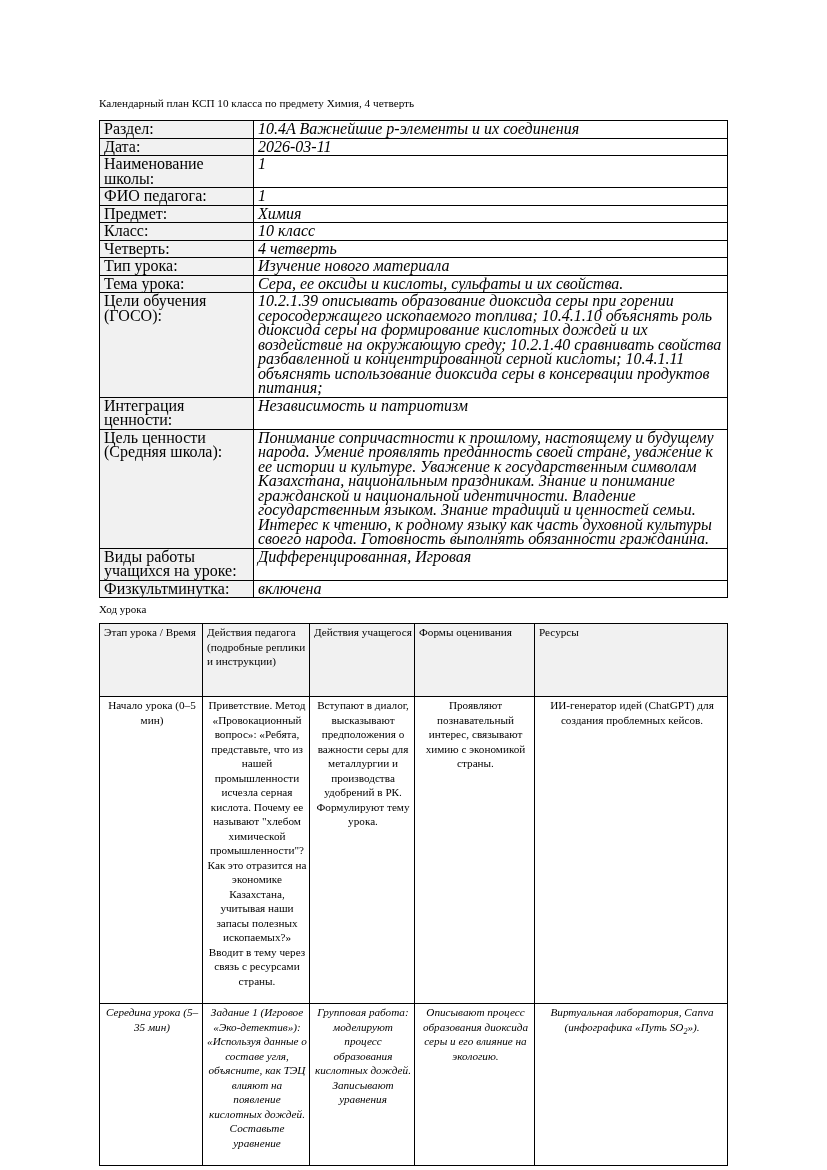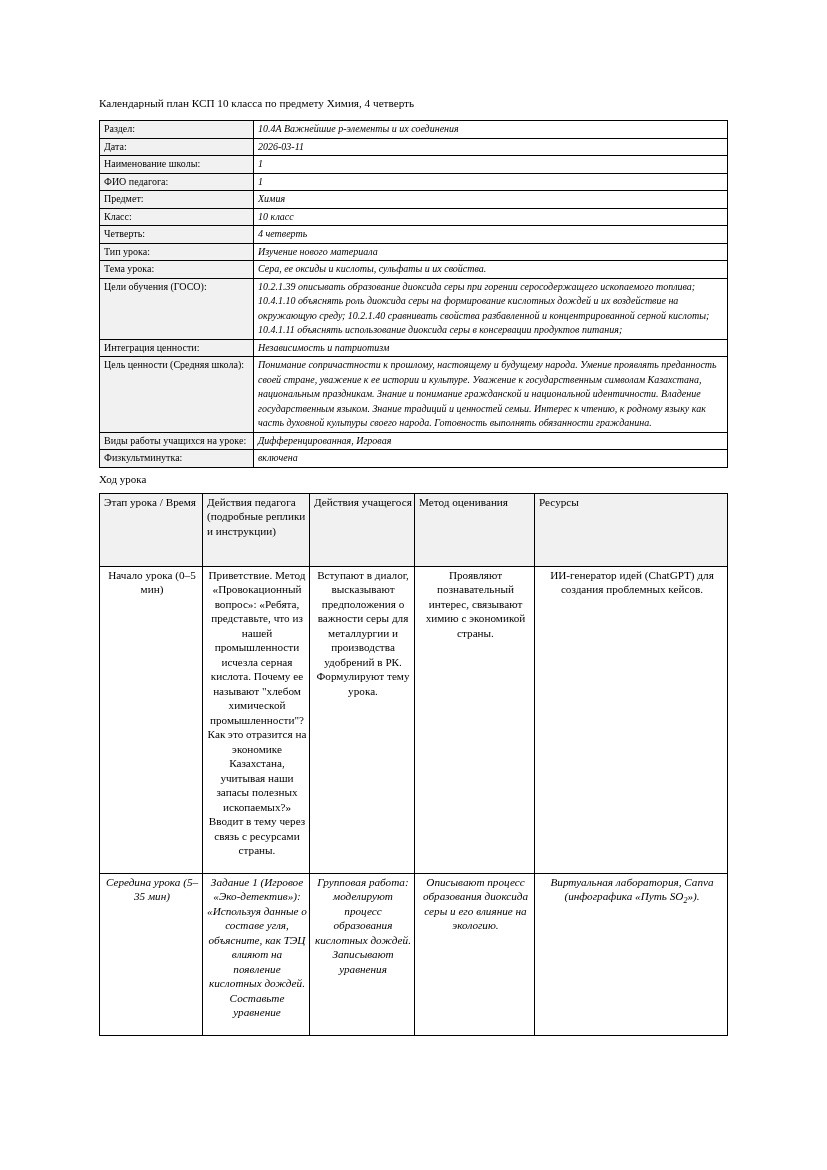--- a/index.html
+++ b/index.html
@@ -41,21 +41,21 @@
     line-height: 15px;
     margin: 4px 0 6px 0;
   }
   table {
     border-collapse: collapse;
     width: 628px;
     table-layout: fixed;
   }
   table.info-table td {
     border: 1px solid #000000;
-    font-size: 10px;
+    font-size: 16px;
     line-height: 14.5px;
     padding: 1px 3px 1px 4px;
     vertical-align: top;
     word-wrap: break-word;
     overflow-wrap: break-word;
   }
   table.info-table td.key {
     background: #f1f1f1;
     width: 154px;
   }
@@ -180,21 +180,21 @@
         <col class="col-teacher">
         <col class="col-student">
         <col class="col-assess">
         <col class="col-res">
       </colgroup>
       <thead>
         <tr>
           <th>Этап урока / Время</th>
           <th>Действия педагога (подробные реплики и инструкции)</th>
           <th>Действия учащегося</th>
-          <th>Метод оценивания</th>
+          <th>Формы оценивания</th>
           <th>Ресурсы</th>
         </tr>
       </thead>
       <tbody>
         <tr>
           <td>Начало урока (0–5 мин)</td>
           <td>Приветствие. Метод «Провокационный вопрос»: «Ребята, представьте, что из нашей промышленности исчезла серная кислота. Почему ее называют "хлебом химической промышленности"? Как это отразится на экономике Казахстана, учитывая наши запасы полезных ископаемых?» Вводит в тему через связь с ресурсами страны.</td>
           <td>Вступают в диалог, высказывают предположения о важности серы для металлургии и производства удобрений в РК. Формулируют тему урока.</td>
           <td>Проявляют познавательный интерес, связывают химию с экономикой страны.</td>
           <td>ИИ-генератор идей (ChatGPT) для создания проблемных кейсов.</td>

